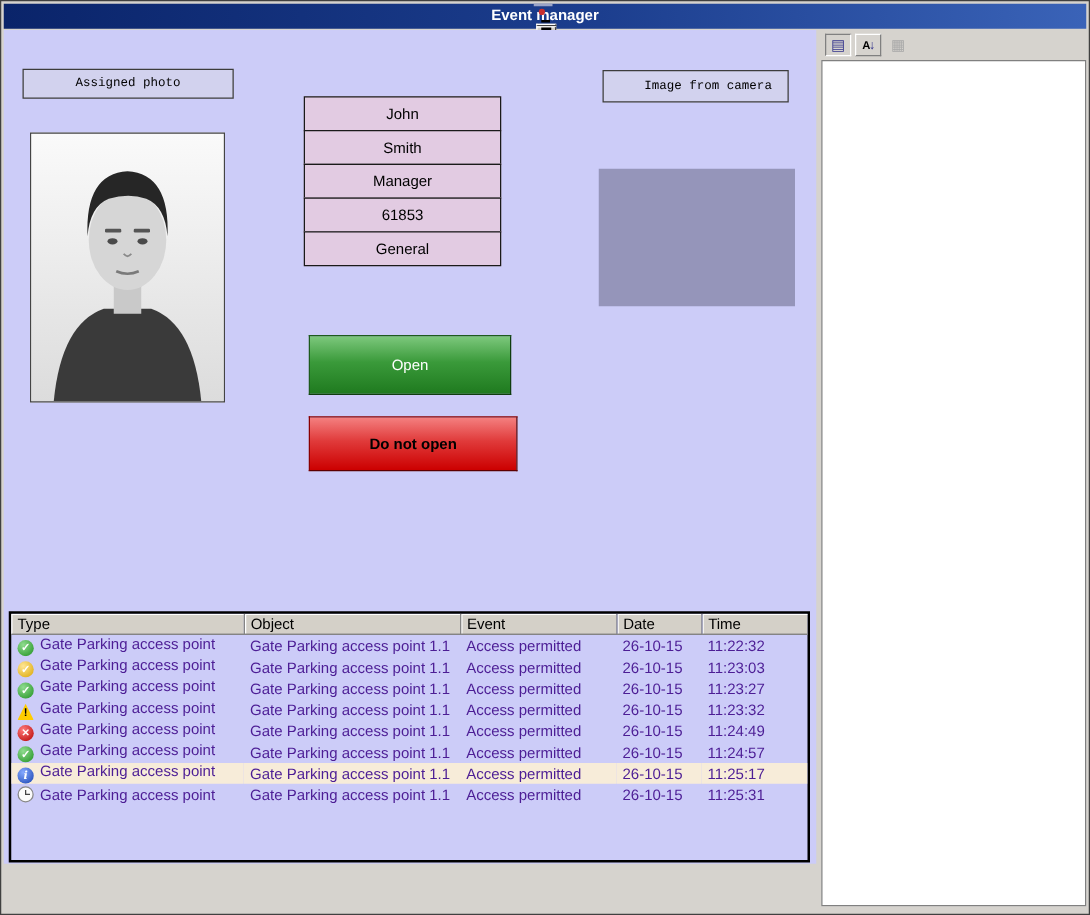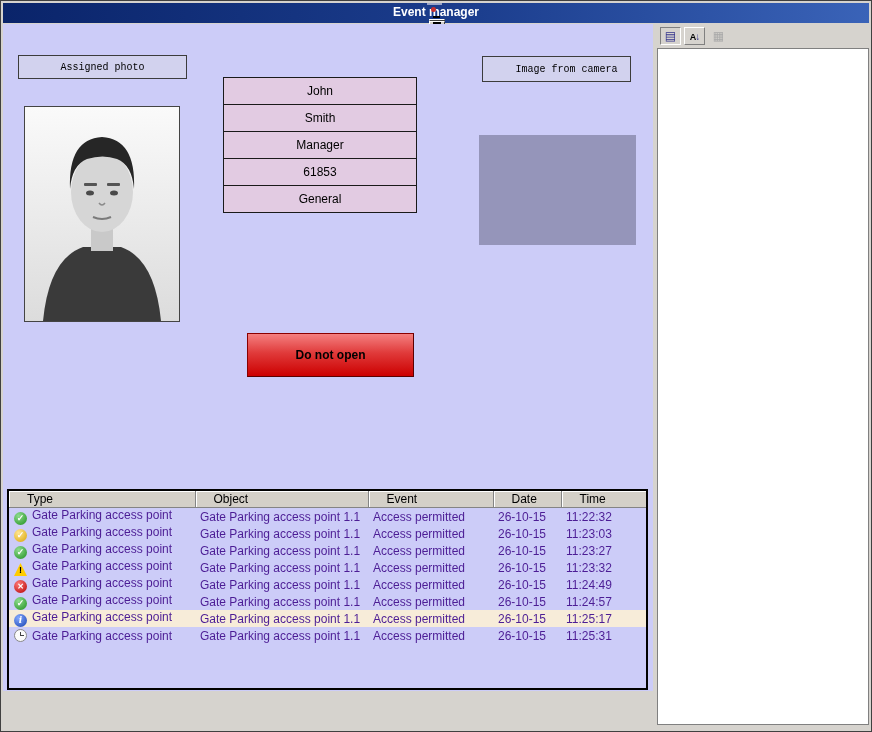--- a/index.html
+++ b/index.html
@@ -53,21 +53,21 @@
   }
   .btn-assigned { left:15px; top:31px; width:169px; height:24px; }
   .btn-camera   { left:479px; top:32px; width:149px; height:26px;padding-left:20px; }
 
   .photo-box {
     position:absolute; left:21px; top:82px; width:156px; height:216px;
     border:1px solid #444; background:#f0f0f0; overflow:hidden;
   }
 
   .fields {
-    position:absolute; left:220px; top:53px; width:194px;
+    position:absolute; left:240px; top:53px; width:158px;
   }
   .field-row {
     height:28px; margin-top:-1px;
     background:#e2cbe2; border:1px solid #1a1a1a;
     display:flex; align-items:center; justify-content:center;
     font-size:12px; color:#000;
   }
   .field-row:first-child{ margin-top:0; }
 
   .camera-box {
@@ -94,21 +94,21 @@
   .event-table-wrap {
     position:absolute; left:4px; top:465px; width:641px; height:201px;
     border:2px solid #000; background:#ccccf8; overflow:hidden;
   }
   table.ev { border-collapse:collapse; table-layout:fixed; width:100%; }
   table.ev col.c1{width:186px;} table.ev col.c2{width:173px;}
   table.ev col.c3{width:125px;} table.ev col.c4{width:68px;}
   table.ev col.c5{width:85px;}
   table.ev th {
     background:#d4d0c8; font-weight:normal; text-align:left;
-    font-size:12px; padding:1px 18px; height:16px;
+    font-size:12px; padding:1px 5px; height:16px;
     border-right:1px solid #848484; border-bottom:1px solid #848484;
     box-shadow:inset 1px 1px 0 #ffffff;
     white-space:nowrap; overflow:hidden;
   }
   table.ev td {
     font-size:12px; color:#4c1d95; padding:0 5px; height:17px;
     white-space:nowrap; overflow:hidden; vertical-align:middle;
   }
   tr.hl td { background:#f7ecd9; }
 
@@ -203,20 +203,21 @@
     <div class="fields">
       <div class="field-row">John</div>
       <div class="field-row">Smith</div>
       <div class="field-row">Manager</div>
       <div class="field-row">61853</div>
       <div class="field-row">General</div>
     </div>
 
     <div class="camera-box"></div>
 
+    <button class="btn-open">Open</button>
     <button class="btn-noopen">Do not open</button>
 
     <div class="event-table-wrap">
       <table class="ev">
         <colgroup>
             <col class="c1">
             <col class="c2">
             <col class="c3">
             <col class="c4">
             <col class="c5">

